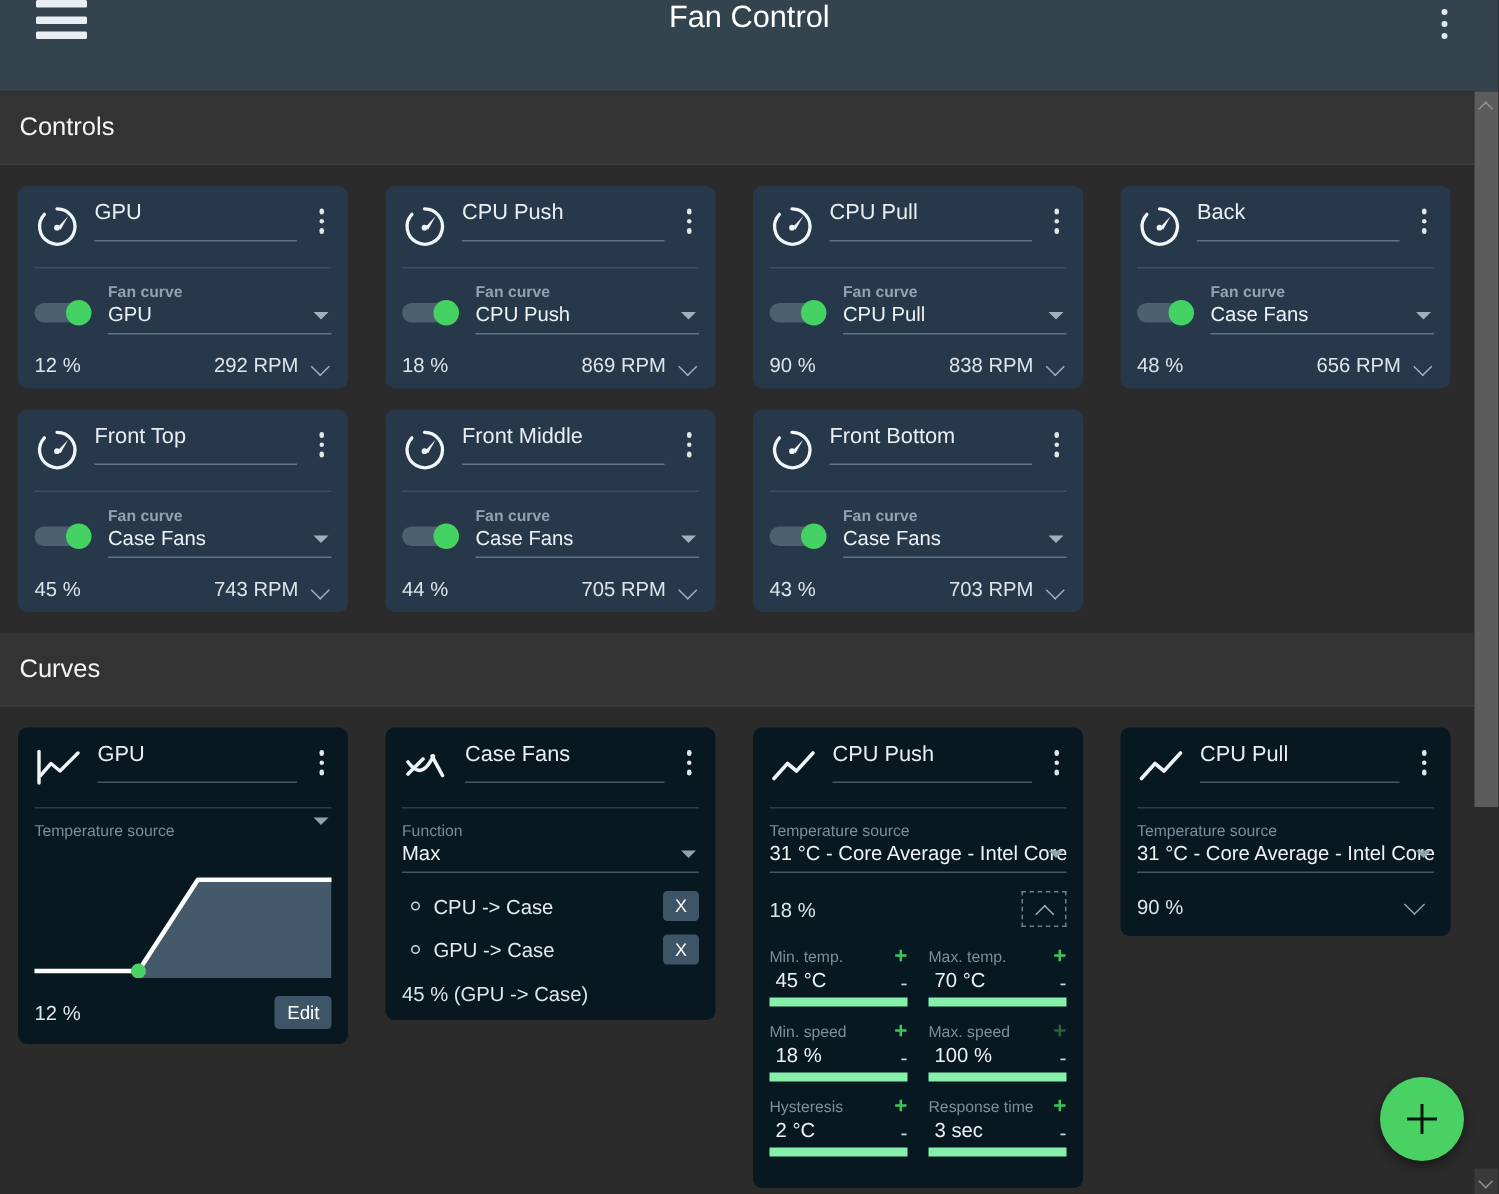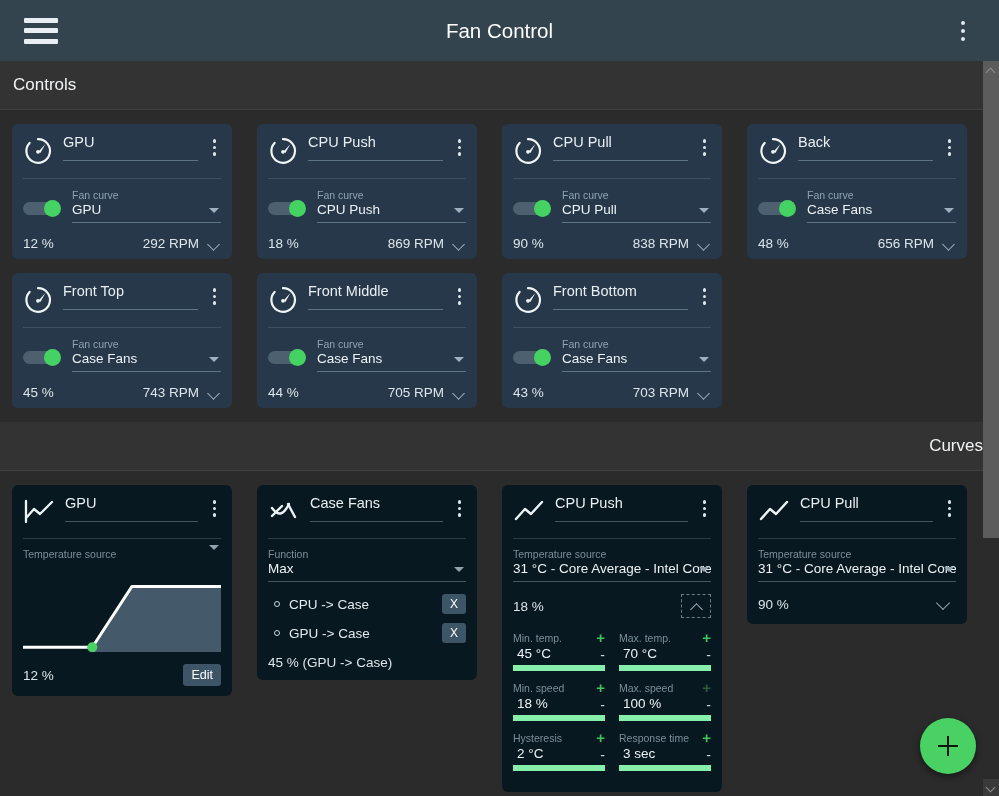--- a/index.html
+++ b/index.html
@@ -9,21 +9,21 @@
     font-family: "Liberation Sans", sans-serif;
     overflow: hidden;
   }
 
   
   .appbar {
     position: relative;
     height: 61px;
     background: #33444f;
     display: flex;
-    align-items: center;
+    align-items: flex-start;
     padding: 0 16px;
   }
   .hamburger { width: 34px; height: 26px; display: flex; flex-direction: column;
                justify-content: space-between; cursor: pointer; margin-left: 8px; }
   .hamburger span { display: block; height: 5px; background: #e8eef1; border-radius: 1px; }
   .appbar-title {
     position: absolute; left: 0; right: 0; text-align: center;
     font-size: 20.5px; color: #ffffff; pointer-events: none;
   }
   .appbar-menu { margin-left: auto; margin-right: 10px; cursor: pointer;
@@ -65,21 +65,21 @@
 
   .ctl-div { height: 1px; background: #3d5061; margin: 12px 0 10px 0; }
 
   .ctl-mid { display: flex; align-items: flex-end; gap: 11px; }
   .toggle { width: 38px; height: 17px; flex: 0 0 38px; position: relative; cursor: pointer; margin-bottom: 6px; }
   .toggle .track { position: absolute; left: 0; top: 2px; width: 30px; height: 13px;
                    background: #4d6070; border-radius: 7px; }
   .toggle .knob { position: absolute; right: 0; top: 0; width: 17px; height: 17px;
                   border-radius: 50%; background: #44d362; }
   .sel-wrap { flex: 1; min-width: 0; position: relative; }
-  .sel-label { font-size: 10.5px; color: #8fa3b2; margin-bottom: 1px; }
+  .sel-label { font-size: 10.5px; color: #8fa3b2; margin-bottom: 1px; font-weight: bold; }
   .sel-value { font-size: 13.5px; color: #eef2f5; padding-bottom: 5px;
                border-bottom: 1px solid #5d7386; white-space: nowrap; overflow: hidden;
                padding-right: 18px; }
   .caret-down {
     position: absolute; right: 2px; bottom: 10px;
     width: 0; height: 0; border-left: 5px solid transparent; border-right: 5px solid transparent;
     border-top: 5px solid #9fb1bf;
   }
 
   .ctl-bot { display: flex; align-items: center; margin-top: 13px; }
@@ -464,21 +464,21 @@
       </div>
     </div>
     <div class="ctl-bot">
       <span class="ctl-pct">43 %</span>
       <span class="ctl-rpm">703 RPM</span>
       <span class="chev"></span>
     </div>
         </div>
       </div>
 
-  <div class="section-head" style="margin-top:14px;text-align:right;">
+  <div class="section-head" style="margin-top:14px;">
     <h2>Curves</h2>
   </div>
 
   <div class="grid">
 
     <div class="curve-card">
       <div class="ctl-top">
         <span class="curve-icon">
           <svg viewBox="0 0 32 28">
                 <g fill="none" stroke="#eef3f6" stroke-width="2.3" stroke-linecap="round" stroke-linejoin="round">

